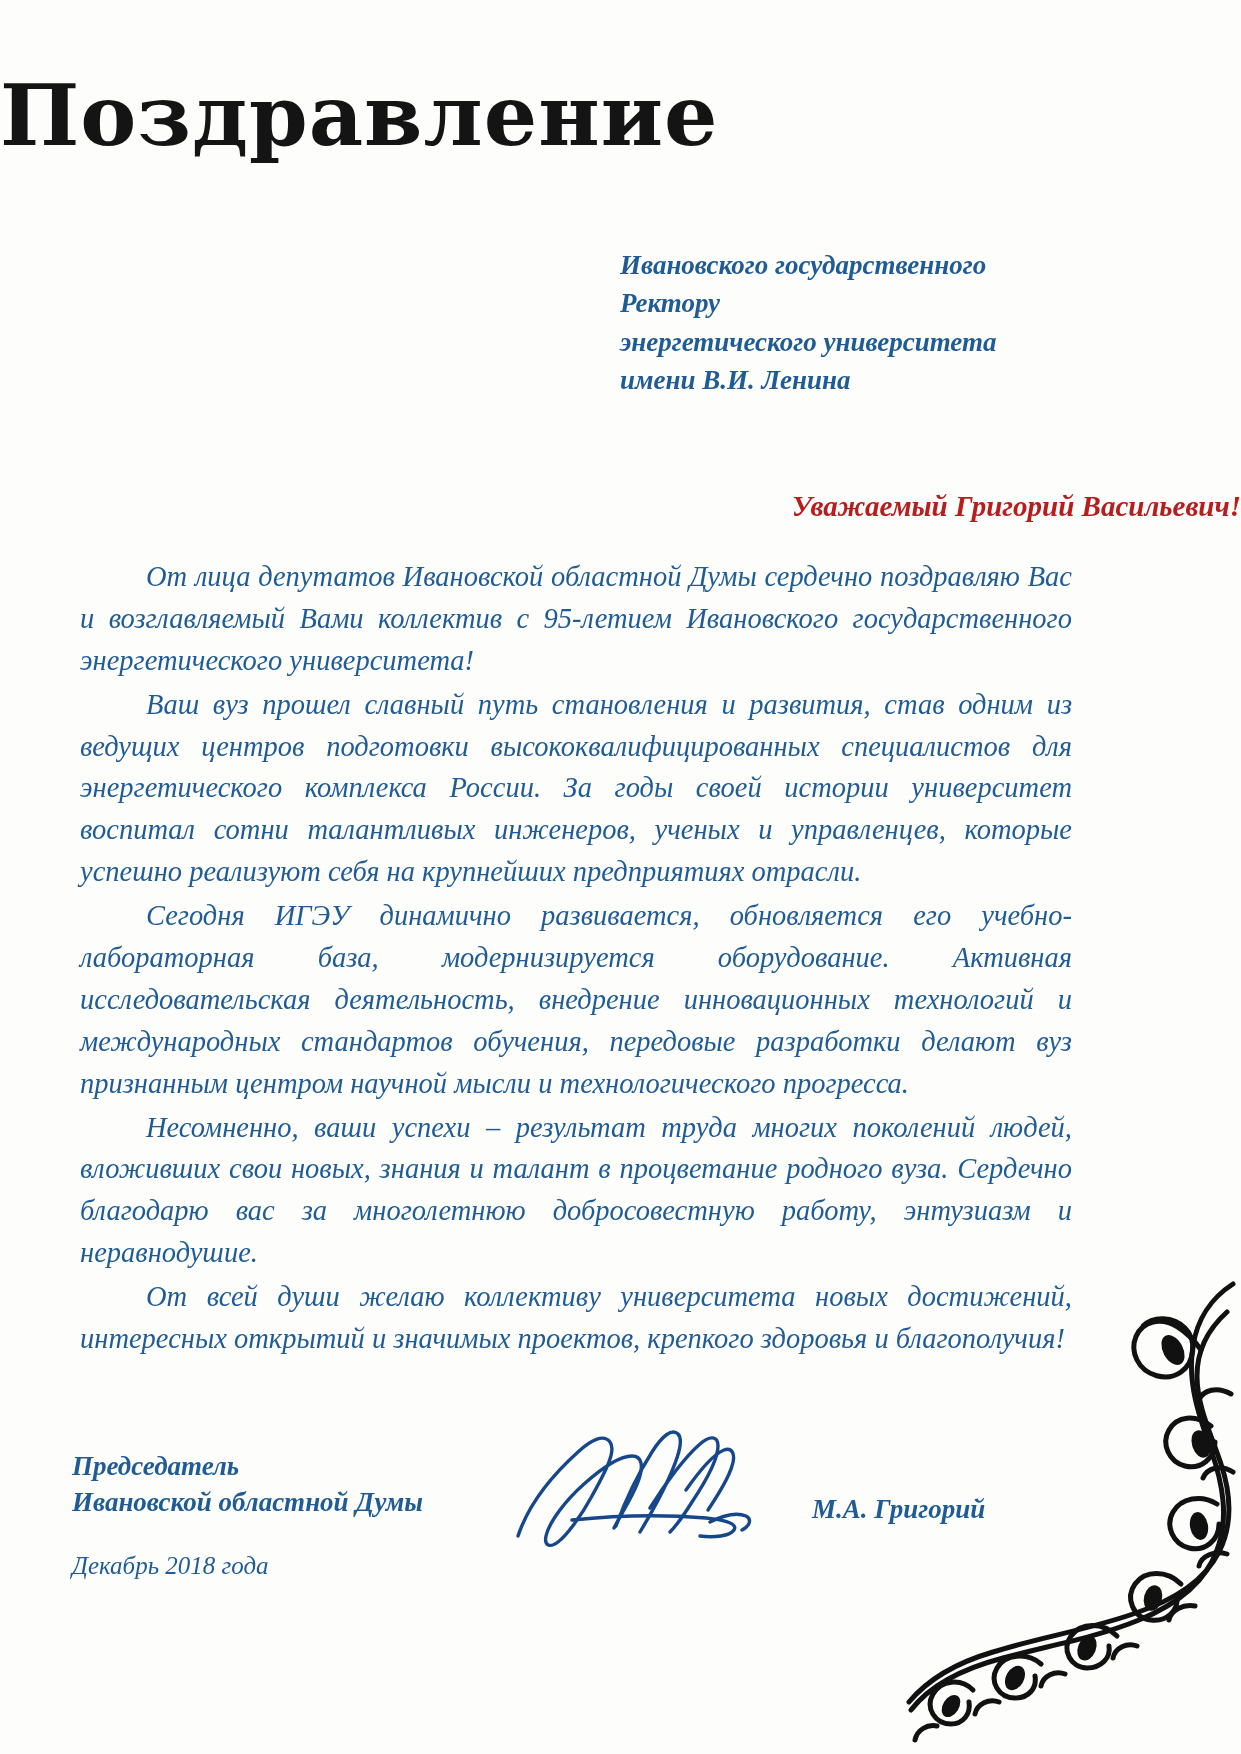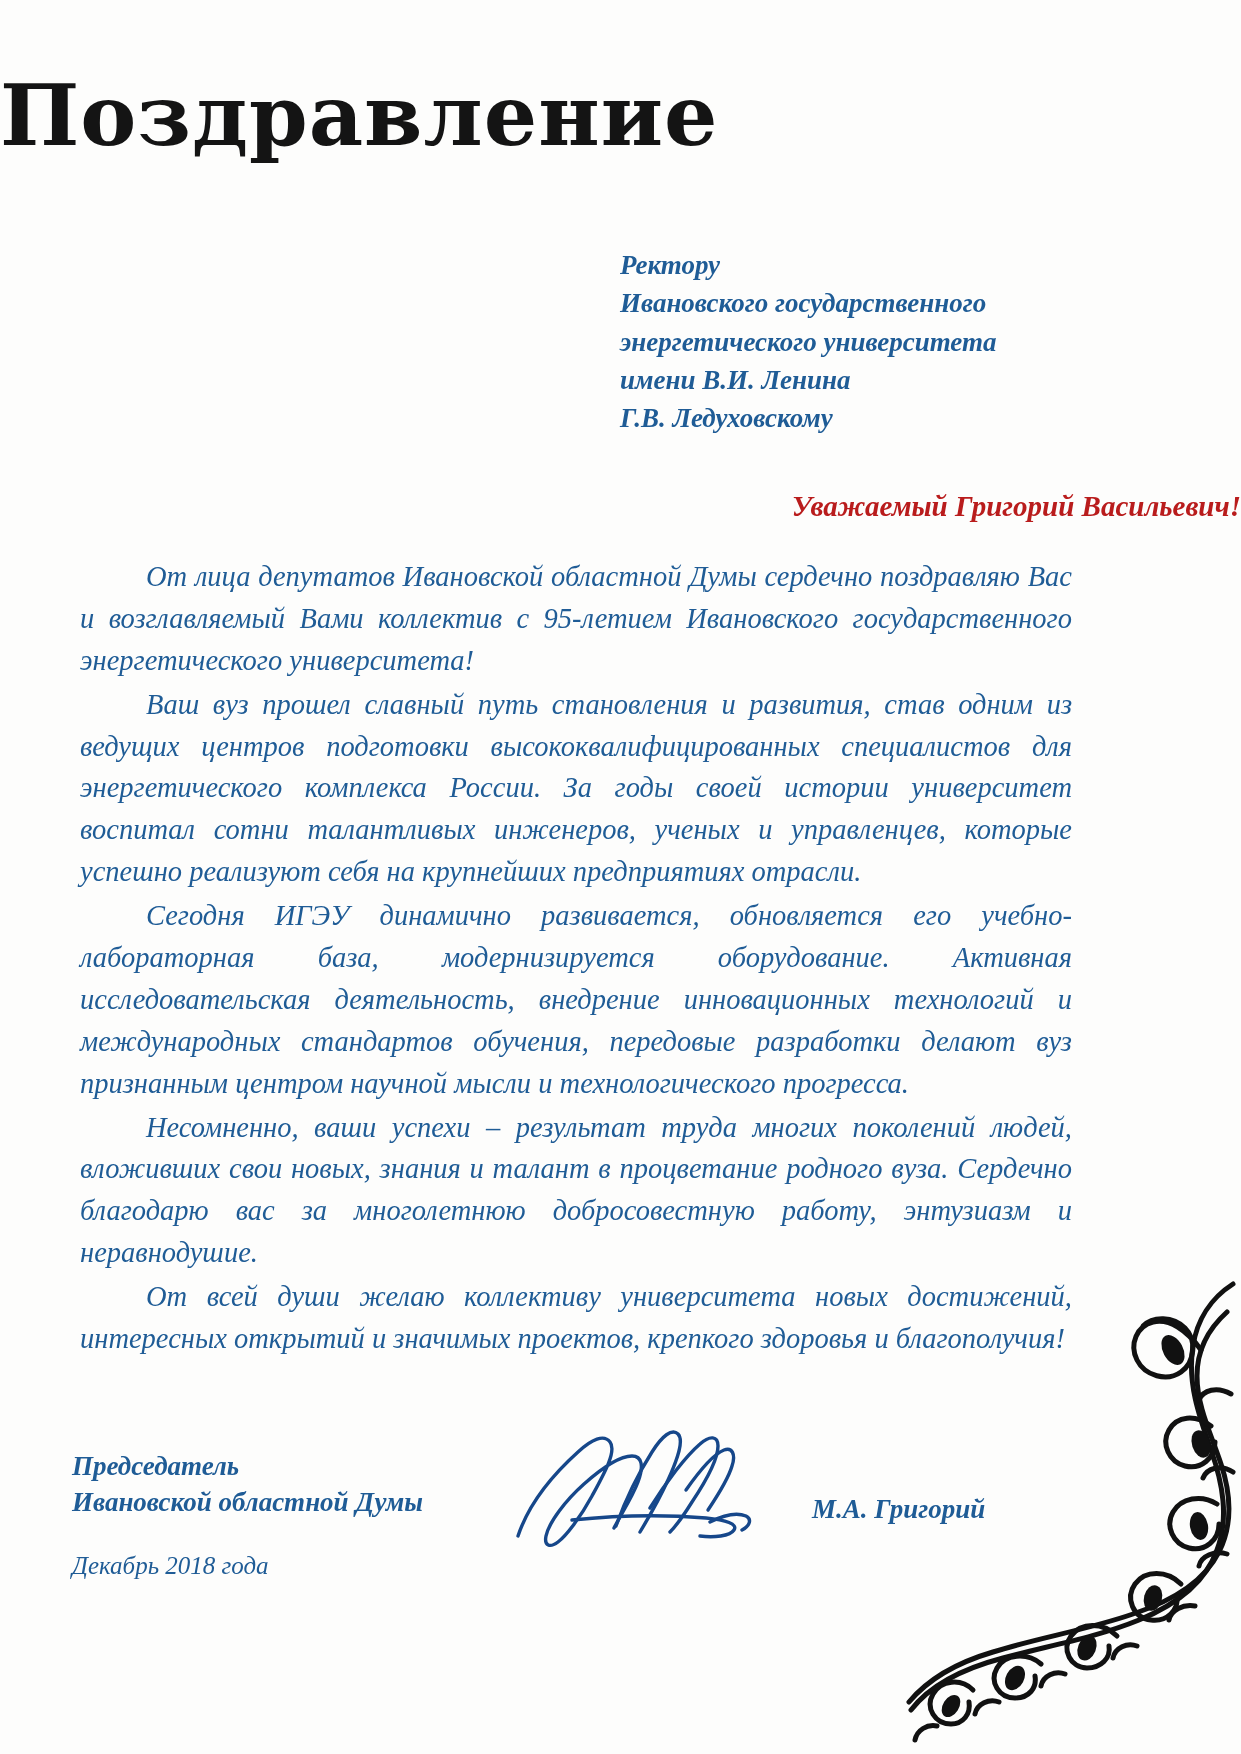--- a/index.html
+++ b/index.html
@@ -135,25 +135,24 @@
   }
 </style>
 </head>
 <body>
 
 <div class="page">
 
   <div class="doc-title">Поздравление</div>
 
   <div class="addressee">
+    <div>Ивановского государственного</div>
     <div>Ректору</div>
-    <div>Ивановского государственного</div>
     <div>энергетического университета</div>
     <div>имени В.И. Ленина</div>
-    <div>Г.В. Ледуховскому</div>
   </div>
 
   <div class="salutation">Уважаемый Григорий Васильевич!</div>
 
   <div class="body-text">
     <p>От лица депутатов Ивановской областной Думы сердечно поздравляю Вас и возглавляемый Вами коллектив с 95-летием Ивановского государственного энергетического университета!</p>
     <p>Ваш вуз прошел славный путь становления и развития, став одним из ведущих центров подготовки высококвалифицированных специалистов для энергетического комплекса России. За годы своей истории университет воспитал сотни талантливых инженеров, ученых и управленцев, которые успешно реализуют себя на крупнейших предприятиях отрасли.</p>
     <p>Сегодня ИГЭУ динамично развивается, обновляется его учебно-лабораторная база, модернизируется оборудование. Активная исследовательская деятельность, внедрение инновационных технологий и международных стандартов обучения, передовые разработки делают вуз признанным центром научной мысли и технологического прогресса.</p>
     <p>Несомненно, ваши успехи – результат труда многих поколений людей, вложивших свои новых, знания и талант в процветание родного вуза. Сердечно благодарю вас за многолетнюю добросовестную работу, энтузиазм и неравнодушие.</p>
     <p>От всей души желаю коллективу университета новых достижений, интересных открытий и значимых проектов, крепкого здоровья и благополучия!</p>

